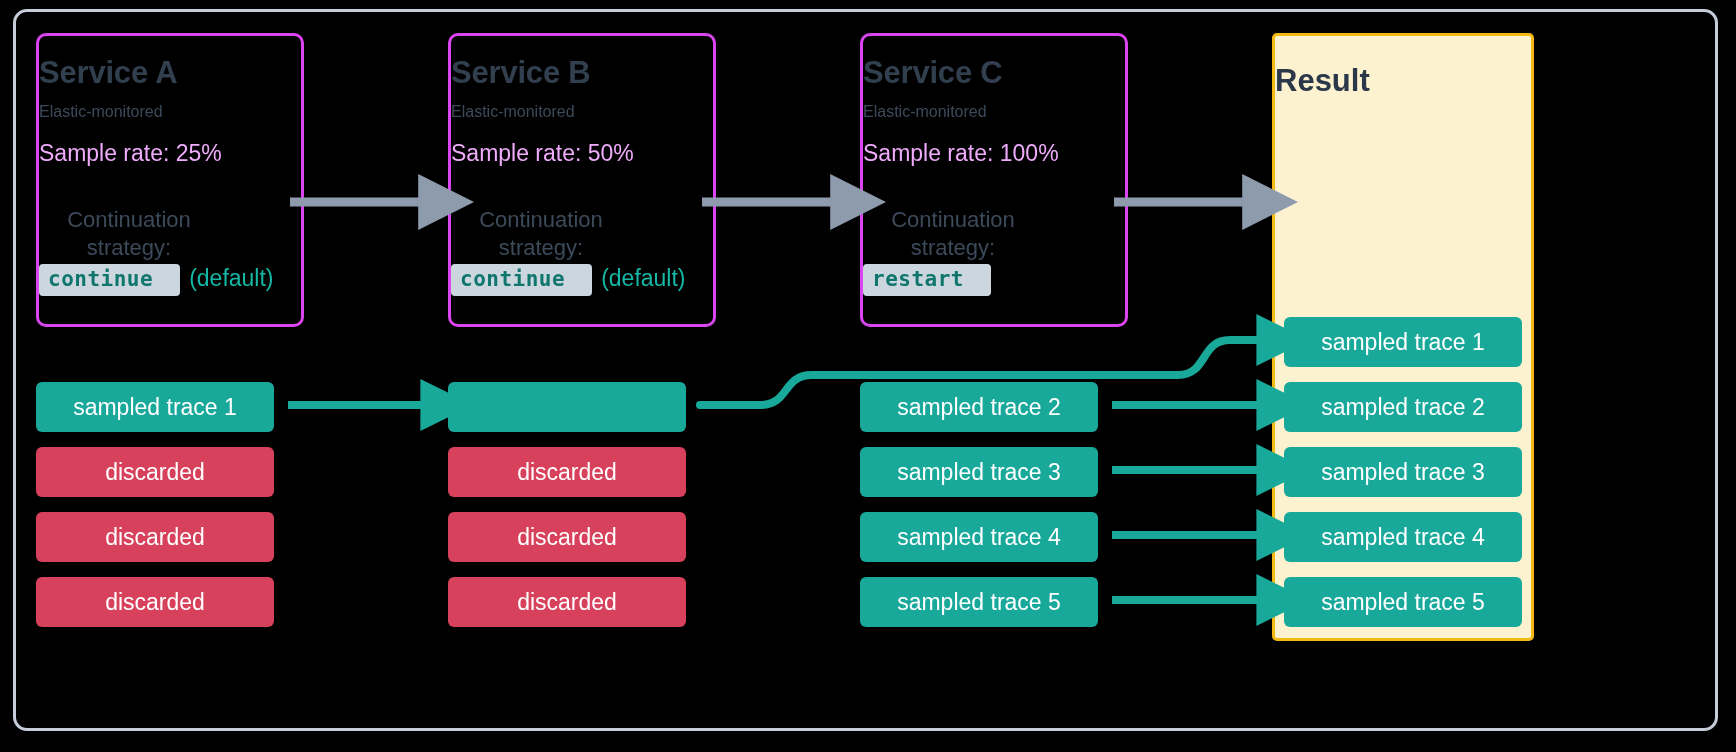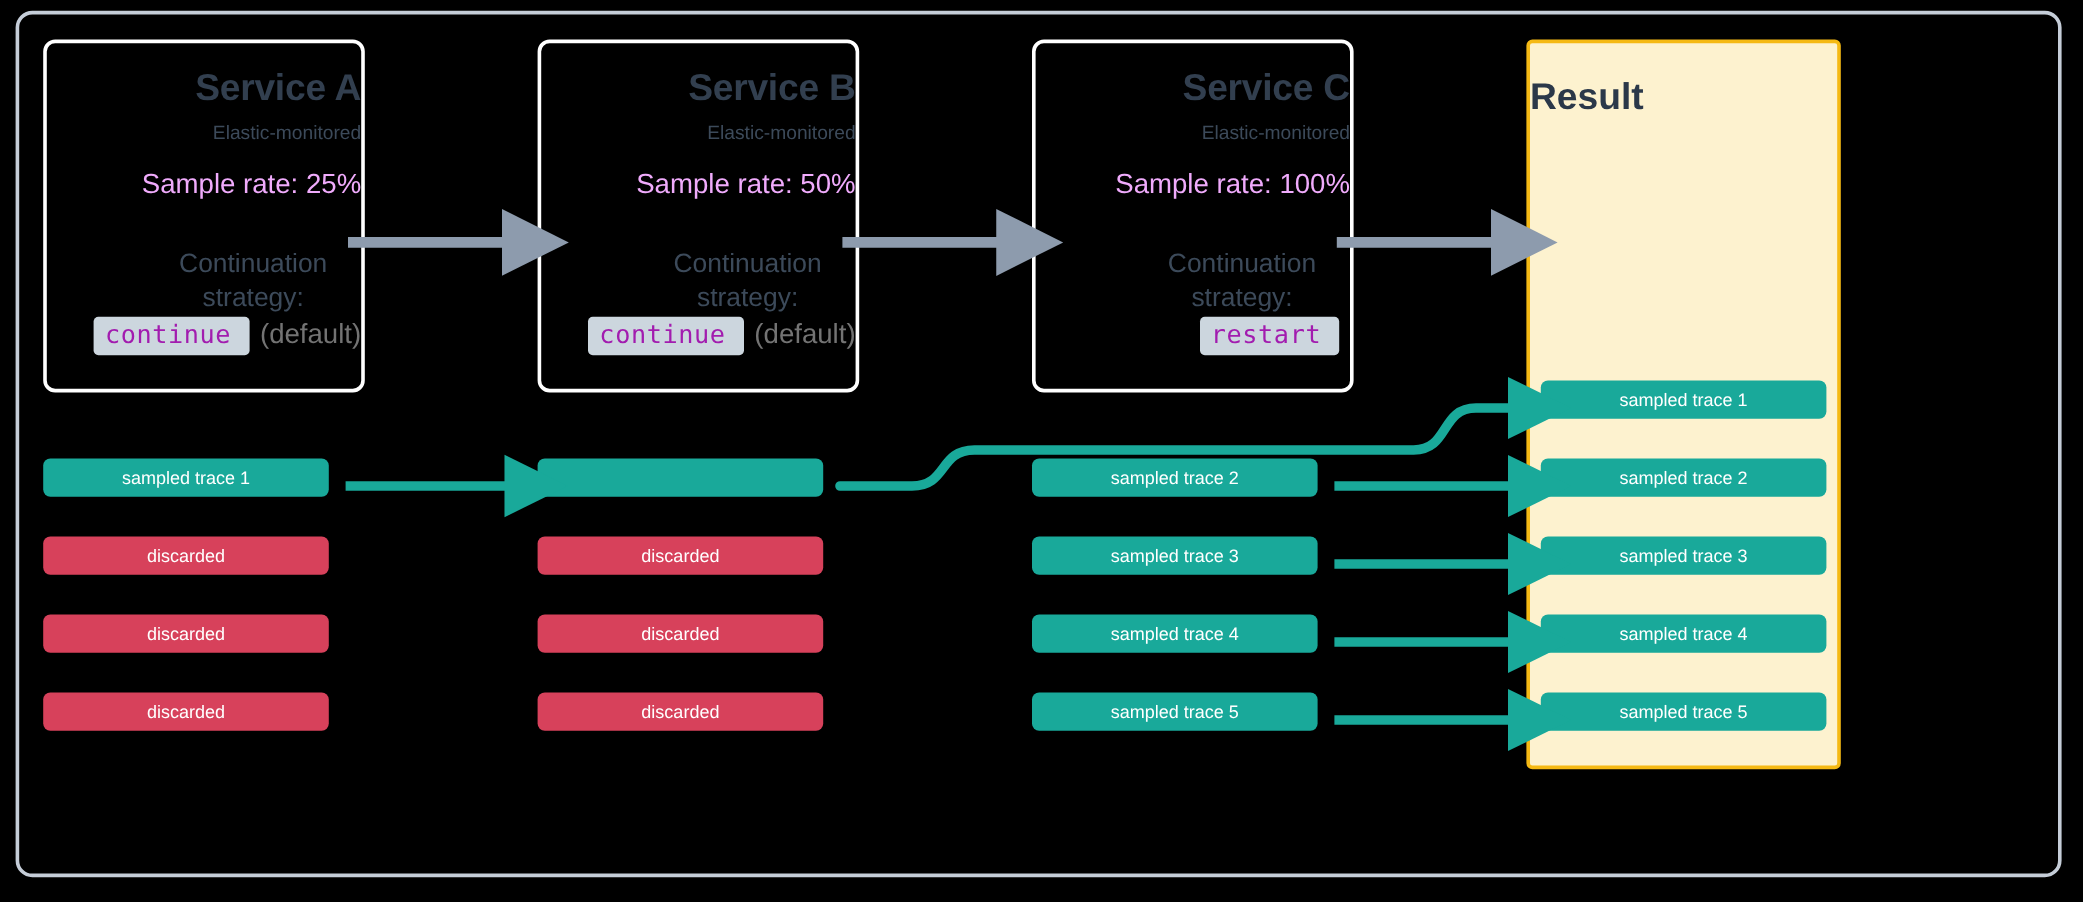--- a/index.html
+++ b/index.html
@@ -33,26 +33,26 @@
     box-sizing: border-box;
     pointer-events: none;
   }
 
   
   .service-box {
     position: absolute;
     top: 33px;
     width: 268px;
     height: 294px;
-    border: 3px solid #ffffff;
+    border: 3px solid #d946ef;
     border-radius: 10px;
     box-sizing: border-box;
     display: flex;
     flex-direction: column;
-    align-items: flex-end;
+    align-items: flex-start;
     padding-top: 20px;
   }
   .service-box.a { left: 36px; }
   .service-box.b { left: 448px; }
   .service-box.c { left: 860px; }
 
   .svc-title {
     font-size: 31px;
     font-weight: bold;
     color: #323f4f;
@@ -82,30 +82,31 @@
   .svc-strategy-row {
     display: flex;
     align-items: baseline;
     justify-content: center;
     gap: 9px;
     margin-top: 3px;
   }
   .code-badge {
     font-family: "DejaVu Sans Mono", monospace;
     font-size: 21px;
-    color: #a21caf;
+    color: #0f766e;
     background: #ccd6de;
     border-radius: 4px;
-    padding: 3px 15px 4px 9px;
+    padding: 3px 27px 4px 9px;
     letter-spacing: 0.5px;
     line-height: 1.15;
+    font-weight: bold;
   }
   .default-note {
     font-size: 23px;
-    color: #737373;
+    color: #14b8a6;
   }
 
   
   .result-box {
     position: absolute;
     left: 1272px;
     top: 33px;
     width: 262px;
     height: 608px;
     background: #fdf2cf;
@@ -120,26 +121,26 @@
     width: 100%;
     font-size: 31px;
     font-weight: bold;
     color: #2b3849;
   }
 
   
   .bar {
     position: absolute;
     width: 238px;
-    height: 32px;
+    height: 50px;
     border-radius: 6px;
     display: flex;
     align-items: center;
     justify-content: center;
-    font-size: 15px;
+    font-size: 23px;
     color: #ffffff;
     box-sizing: border-box;
   }
   .bar.sampled   { background: #19a99a; }
   .bar.discarded { background: #d7415b; }
 
   .col-a { left: 36px; }
   .col-b { left: 448px; }
   .col-c { left: 860px; }
   .col-r { left: 1284px; width: 238px; }

